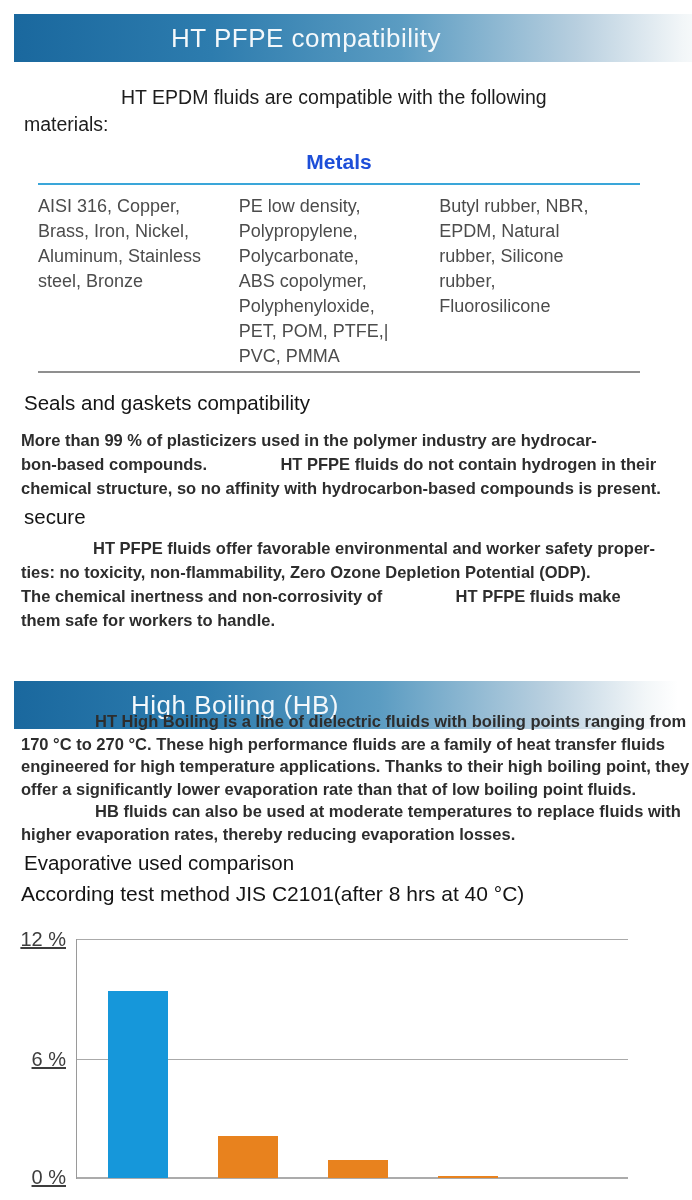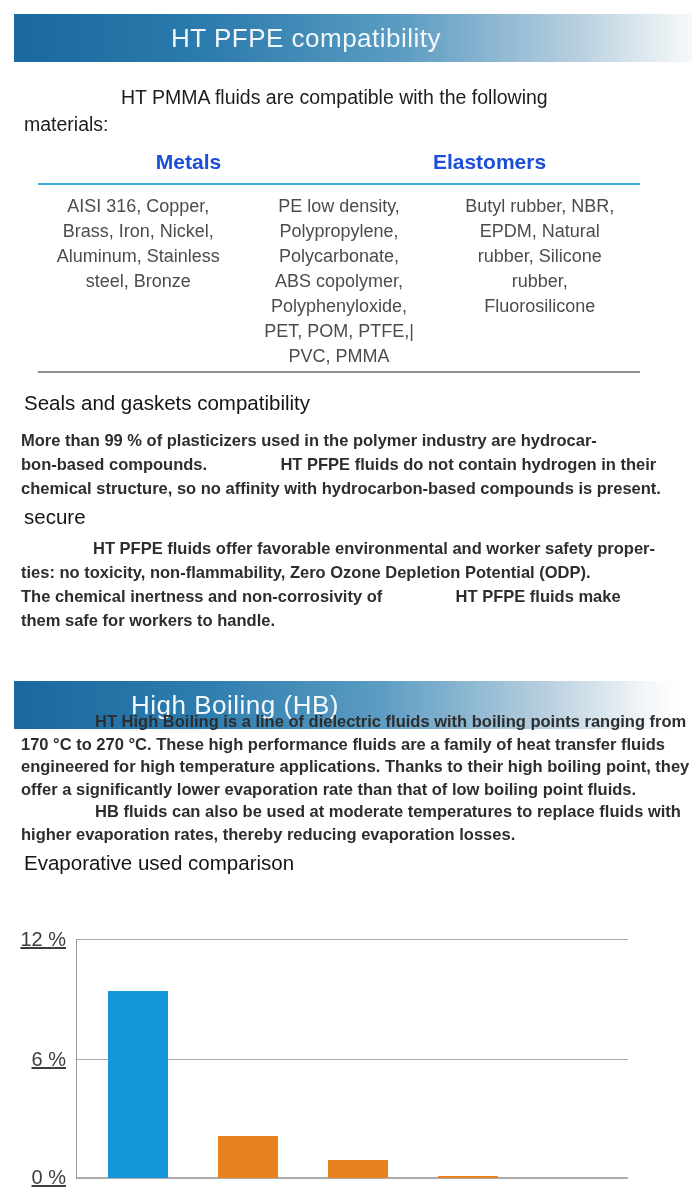--- a/index.html
+++ b/index.html
@@ -26,21 +26,21 @@
     white-space:pre; text-indent:97px;
   }
 
   
   .mat-table{position:absolute; left:38px; top:150px; width:602px;}
   .mat-head{display:flex;}
   .mat-head .col{flex:1; text-align:center; font-size:21px; font-weight:bold; color:#1d4ed8;}
   .blue-rule{position:absolute; left:38px; top:183px; width:602px; height:2px; background:#3aa6d9;}
   .mat-body{display:flex; position:absolute; left:38px; top:194px; width:602px;}
   .mat-body .cell{
-    flex:1; text-align:center; font-size:18px; line-height:25px;
+    flex:1; font-size:18px; line-height:25px;
     color:#4c4c4c; white-space:pre-line;
   }
   .gray-rule{position:absolute; left:38px; top:371px; width:602px; height:2px; background:#8f8f8f;}
 
   
   .h-section{position:absolute; left:24px; font-size:20.5px; font-weight:400; color:#141414; white-space:pre;}
   #seals-heading{top:391px;}
   #secure-heading{top:505px;}
   #evap-heading{top:851px;}
   .para{position:absolute; left:21px; width:660px; color:#2d2d2d; white-space:pre;font-weight:bold;}
@@ -65,27 +65,26 @@
 </style>
 </head>
 <body>
 
 <div class="page">
 
   <div class="banner" id="banner-pfpe">
     <span class="banner-text">HT PFPE compatibility</span>
   </div>
 
-  <div class="intro">HT PMMA fluids are compatible with the following
+  <div class="intro">HT EPDM fluids are compatible with the following
 materials:</div>
 
   <div class="mat-table">
     <div class="mat-head">
       <div class="col">Metals</div>
-      <div class="col">Elastomers</div>
     </div>
   </div>
   <div class="blue-rule"></div>
   <div class="mat-body">
     <div class="cell">AISI 316, Copper,
 Brass, Iron, Nickel,
 Aluminum, Stainless
 steel, Bronze</div>
     <div class="cell">PE low density,
 Polypropylene,
@@ -118,20 +117,21 @@
   </div>
 
   <div class="para" id="hb-body-1">HT High Boiling is a line of dielectric fluids with boiling points ranging from
 170 °C to 270 °C. These high performance fluids are a family of heat transfer fluids
 engineered for high temperature applications. Thanks to their high boiling point, they
 offer a significantly lower evaporation rate than that of low boiling point fluids.</div>
   <div class="para" id="hb-body-2">HB fluids can also be used at moderate temperatures to replace fluids with
 higher evaporation rates, thereby reducing evaporation losses.</div>
 
   <div class="h-section" id="evap-heading">Evaporative used comparison</div>
+  <div id="test-method">According test method JIS C2101(after 8 hrs at 40 °C)</div>
 
   <div class="chart">
     <div class="ytick" id="ytick-0">12 %</div>
     <div class="ytick" id="ytick-1">6 %</div>
     <div class="ytick" id="ytick-2">0 %</div>
     <div class="gridline" id="grid-12"></div>
     <div class="gridline" id="grid-6"></div>
     <div class="gridline" id="grid-0"></div>
     <div class="y-axis-line"></div>
     <div id="bar-plot">

